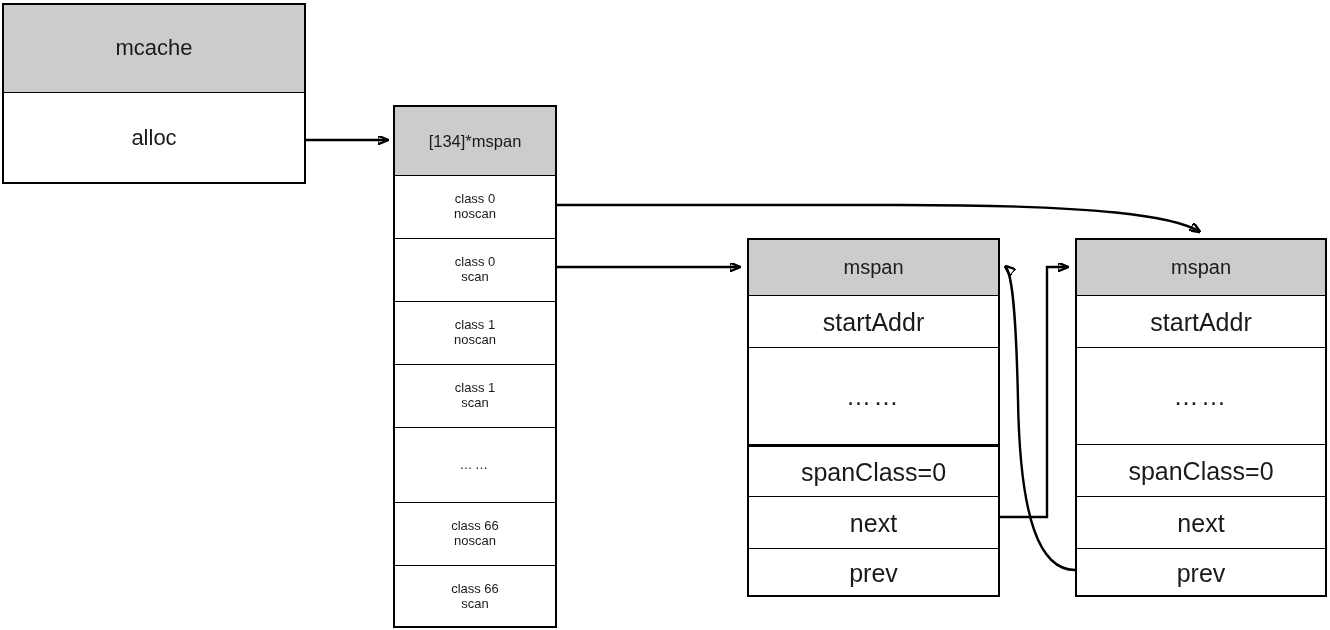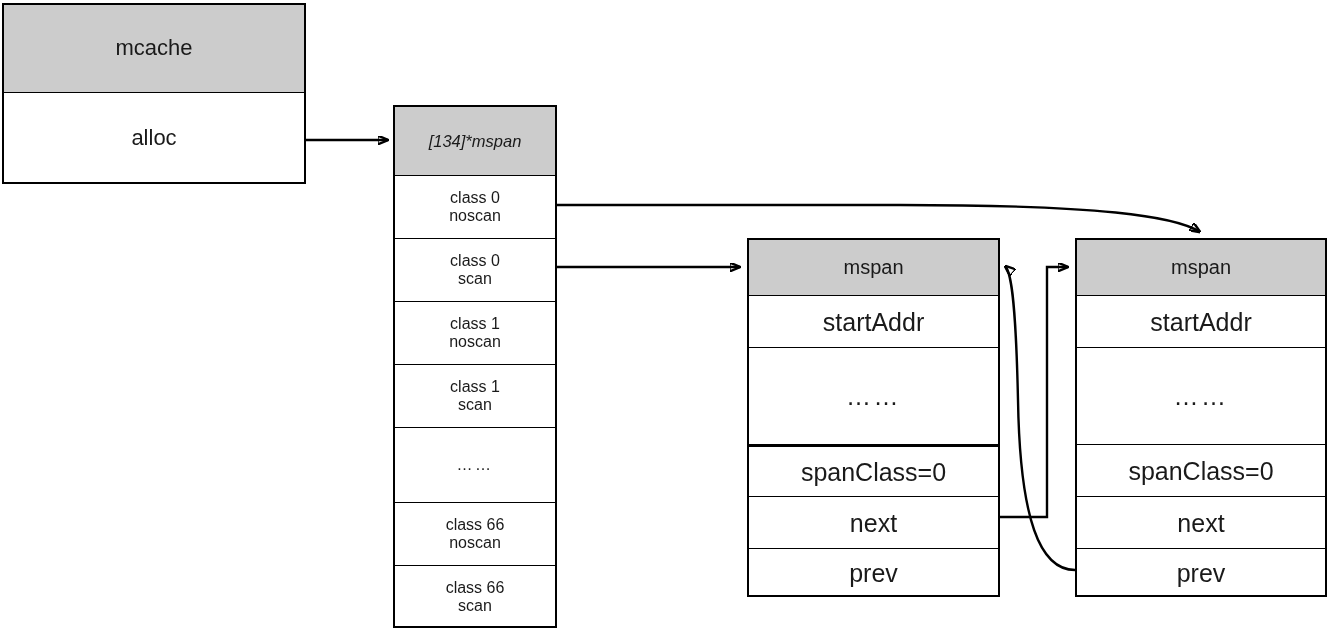--- a/index.html
+++ b/index.html
@@ -66,21 +66,21 @@
     font-size: 22px;
   }
   
   #alloc-array {
     left: 393px;
     top: 105px;
     width: 164px;
     height: 523px;
   }
   #alloc-array .rw {
-    font-size: 16px;
+    font-size: 13px;
   }
   
   .mspan-box .rw {
     font-size: 25px;
   }
   #mspan-1 {
     left: 747px;
     top: 238px;
     width: 253px;
     height: 359px;
@@ -113,21 +113,21 @@
 <body>
 
 <div id="diagram">
 
   <div class="box" id="mcache-box">
     <div class="row r-alloc sep-thin">alloc</div>
     <div class="row hdr">mcache</div>
   </div>
 
   <div class="box" id="alloc-array">
-    <div class="row hdr" style="top:0;height:68px;font-size:16.5px;font-style:italic;">[134]*mspan</div>
+    <div class="row hdr" style="top:0;height:68px;font-size:16.5px;">[134]*mspan</div>
     <div class="row rw sep-thin" style="top:68px;height:63px;">class 0
 noscan</div>
     <div class="row rw sep-thin" style="top:131px;height:63px;">class 0
 scan</div>
     <div class="row rw sep-thin" style="top:194px;height:63px;">class 1
 noscan</div>
     <div class="row rw sep-thin" style="top:257px;height:63px;">class 1
 scan</div>
     <div class="row rw sep-thin dots" style="top:320px;height:75px;">……</div>
     <div class="row rw sep-thin" style="top:395px;height:63px;">class 66

